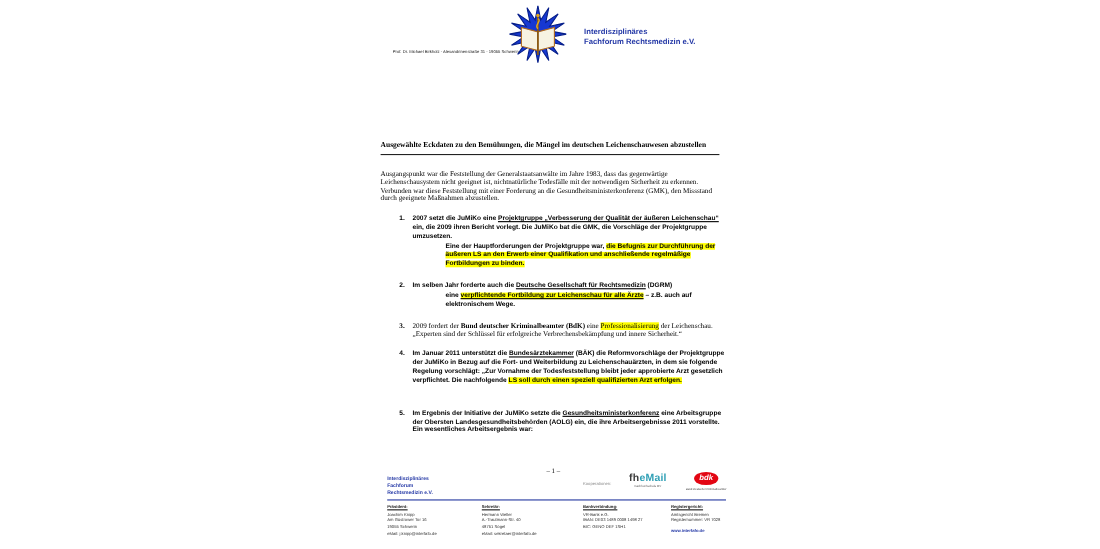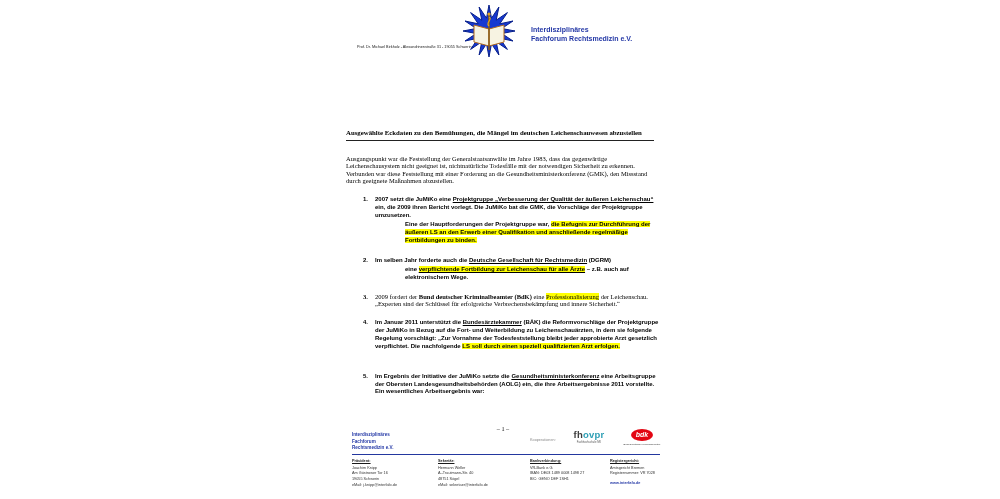--- a/index.html
+++ b/index.html
@@ -143,21 +143,21 @@
 
   <div class="f-org">
     <div>Interdisziplinäres</div>
     <div>Fachforum</div>
     <div>Rechtsmedizin e.V.</div>
   </div>
 
   <div class="koop">Kooperationen:</div>
 
   <div class="fhovpr">
-    <div class="word"><span class="fh">fh</span><span class="ovpr">ovpr</span></div>
+    <div class="word"><span class="fh">fh</span><span class="ovpr">eMail</span></div>
     <div class="subtxt">Fachhochschule MV</div>
   </div>
 
   <div class="bdk">
     <div class="oval">bdk</div>
     <div class="subtxt">Bund Deutscher Kriminalbeamter</div>
   </div>
 
   <div class="f-rule"></div>
 

